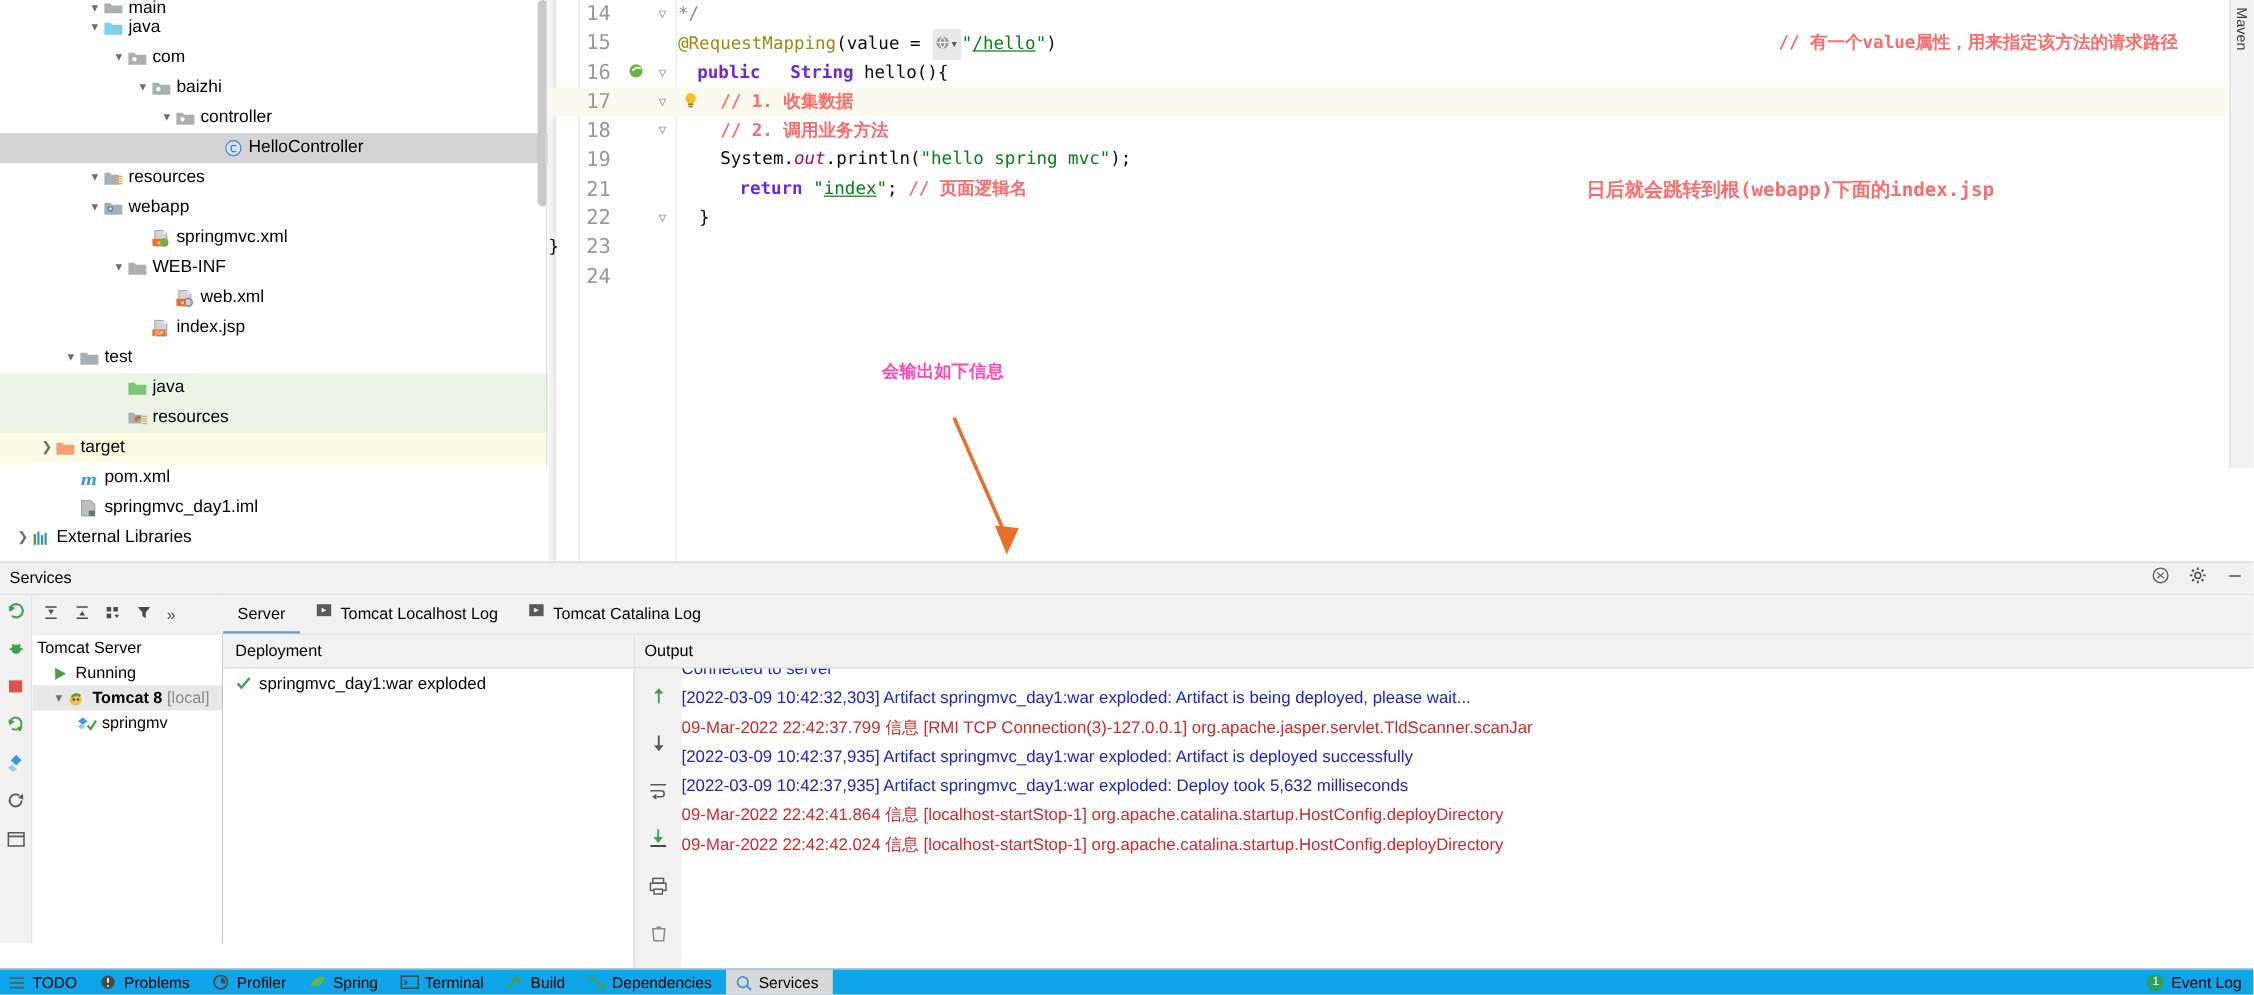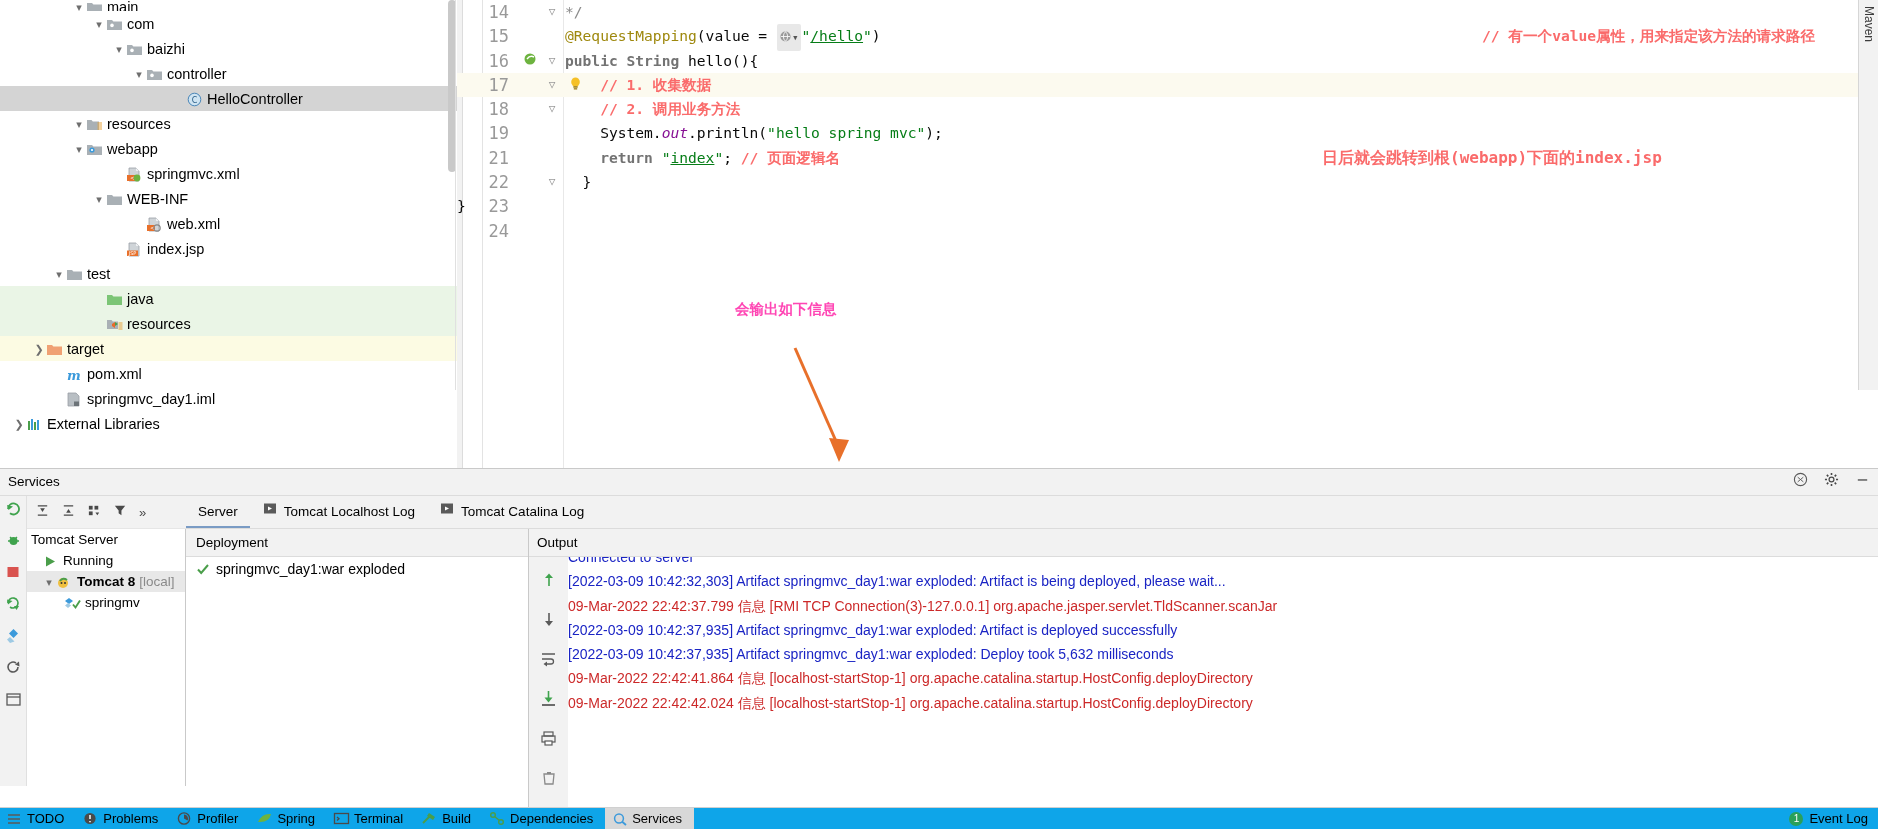--- a/index.html
+++ b/index.html
@@ -61,21 +61,21 @@
     position:absolute; left: 88px; width: 14px; text-align:center;
     color:#9a9a9a; font-size:11px; line-height:24.3px;
   }
   .codetext {
     position:absolute; left: 108px; line-height:24.3px; font-size:14.6px;
     font-family:"DejaVu Sans Mono", monospace;
   }
   .cline.hl .codetext, .cline.hl .lnum { }
   .gutter-sep { position:absolute; left:106px; top:0; width:1px; height:468px; background:#e8e8e8; }
   .gut-left { position:absolute; left:25px; top:0; width:1px; height:468px; background:#e3e3e3;}
-  .kw { color:#737373; font-weight:bold; }
+  .kw { color:#6d28d9; font-weight:bold;padding-left:16px; }
   .anno { color:#9e880d; }
   .str { color:#067d17; }
   .cmt-cn { color:#fa6b6b; font-weight:bold; }
   .fld { color:#871094; font-style: italic; }
   .plain { color:#080808; }
   .ul { text-decoration: underline; }
 
   .url-chip {
     display:inline-block; background:#e8e8e8; border-radius:2px; padding:0 2px;
     vertical-align: middle; margin: 0 1px;
@@ -204,20 +204,23 @@
 
 <div id="app">
 
   <div class="top-area">
 
     <div class="project-panel">
       <div id="tree-rows">
           <div class="tree-row" style="height: 11px; line-height: 4px; overflow: hidden;"><span style="display:inline-block;width:66px"></span><span class="arrow">▾</span><span class="ico"><svg width="17" height="15" viewBox="0 0 17 15">
                 <path d="M1 3h5l1.4 1.6H16V13H1z" fill="#a9b0b5"></path>
               </svg></span><span class="tlabel">main</span></div>
+          <div class="tree-row"><span style="display:inline-block;width:66px"></span><span class="arrow">▾</span><span class="ico"><svg width="17" height="15" viewBox="0 0 17 15">
+                <path d="M1 3h5l1.4 1.6H16V13H1z" fill="#7ed0ef"></path>
+              </svg></span><span class="tlabel">java</span></div>
           <div class="tree-row"><span style="display:inline-block;width:86px"></span><span class="arrow">▾</span><span class="ico"><svg width="17" height="15" viewBox="0 0 17 15">
                 <path d="M1 3h5l1.4 1.6H16V13H1z" fill="#a9b0b5"></path>
                 <circle cx="6" cy="8.4" r="1.8" fill="#fff"></circle>
               </svg></span><span class="tlabel">com</span></div>
           <div class="tree-row"><span style="display:inline-block;width:106px"></span><span class="arrow">▾</span><span class="ico"><svg width="17" height="15" viewBox="0 0 17 15">
                 <path d="M1 3h5l1.4 1.6H16V13H1z" fill="#a9b0b5"></path>
                 <circle cx="6" cy="8.4" r="1.8" fill="#fff"></circle>
               </svg></span><span class="tlabel">baizhi</span></div>
           <div class="tree-row"><span style="display:inline-block;width:126px"></span><span class="arrow">▾</span><span class="ico"><svg width="17" height="15" viewBox="0 0 17 15">
                 <path d="M1 3h5l1.4 1.6H16V13H1z" fill="#a9b0b5"></path>

